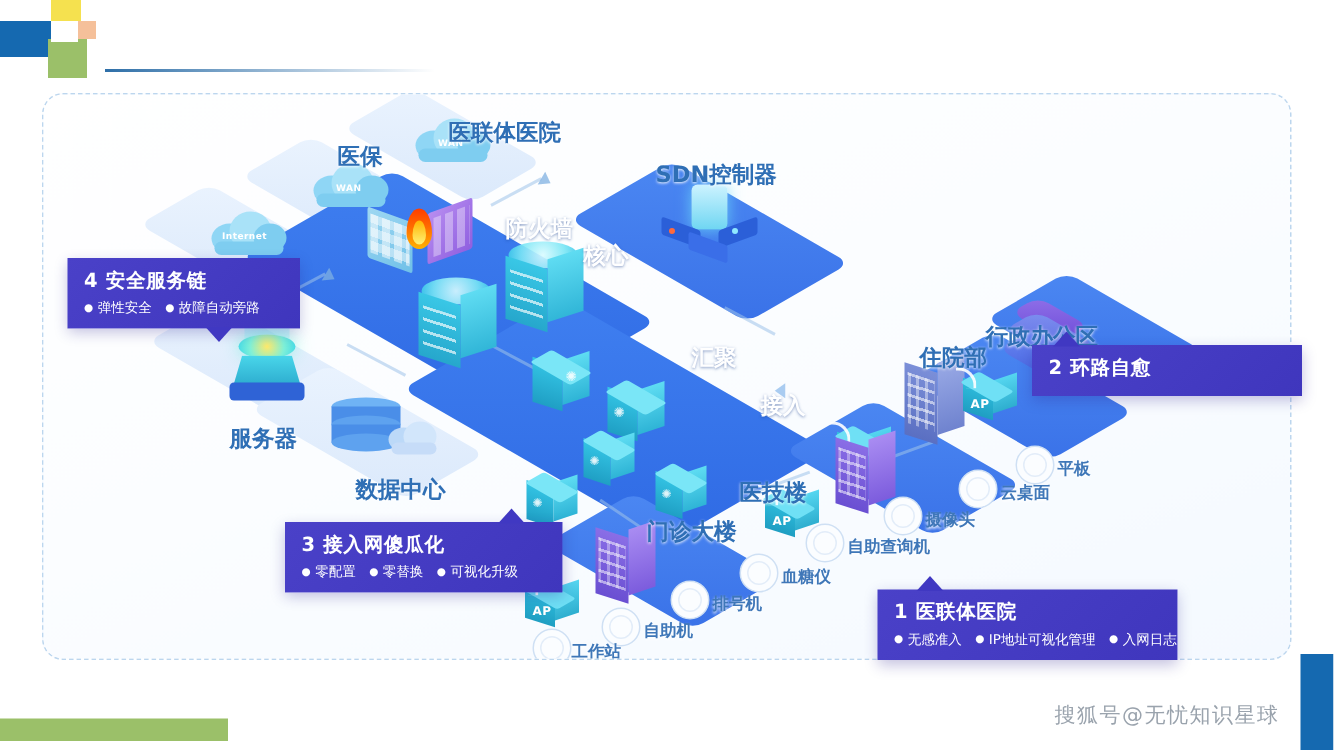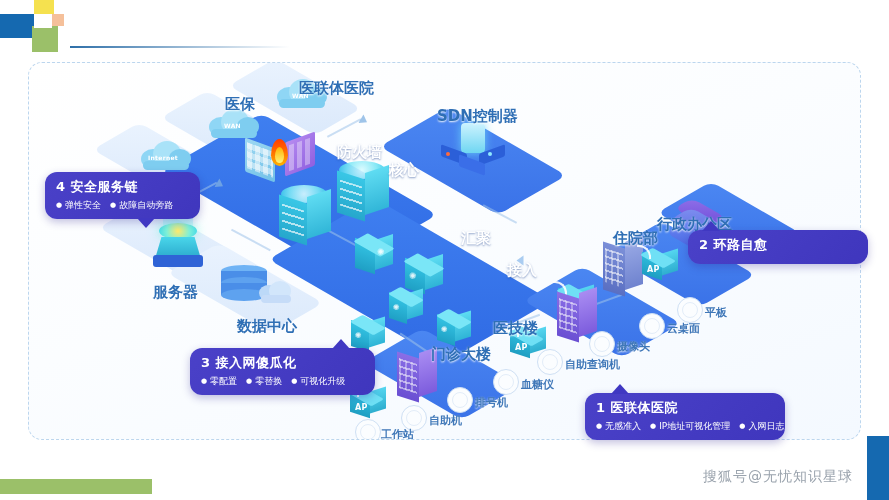--- a/index.html
+++ b/index.html
@@ -65,21 +65,21 @@
     font-size: 11px; color: #2f6fb5; font-weight: bold;
     text-shadow: 0 1px 2px rgba(255,255,255,.95);
   }
   .lbl.lg  { font-size: 15px; padding-left: 12px; }
   .lbl.sm  { font-size: 10px; color: #4a7fbe; font-weight: normal; }
 
   
   .callout {
     position: absolute;
     background: linear-gradient(135deg,#4a41c8 0%, #3f36bd 100%);
-    border-radius: 12px; padding: 6px 10px 7px 11px;
+    border-radius: 0; padding: 6px 10px 7px 11px;
     color: #fff; box-shadow: 0 3px 9px rgba(40,30,140,.28);
   }
   .callout .c-title { font-size: 13px; font-weight: bold; letter-spacing: .5px; margin-bottom: 3px; }
   .callout .c-items { display:flex; gap:9px; font-size: 9px; align-items:center; flex-wrap: nowrap; }
   .callout .c-items span { white-space: nowrap; }
   .callout .c-items span::before { content:"\25CF"; font-size: 7px; margin-right: 3px; vertical-align: 1px; }
   .tail { position:absolute; width:0; height:0; }
 
   
   .ap-label { position:absolute; font-size:8px; color:#fff; font-weight:bold; letter-spacing:.3px; }

